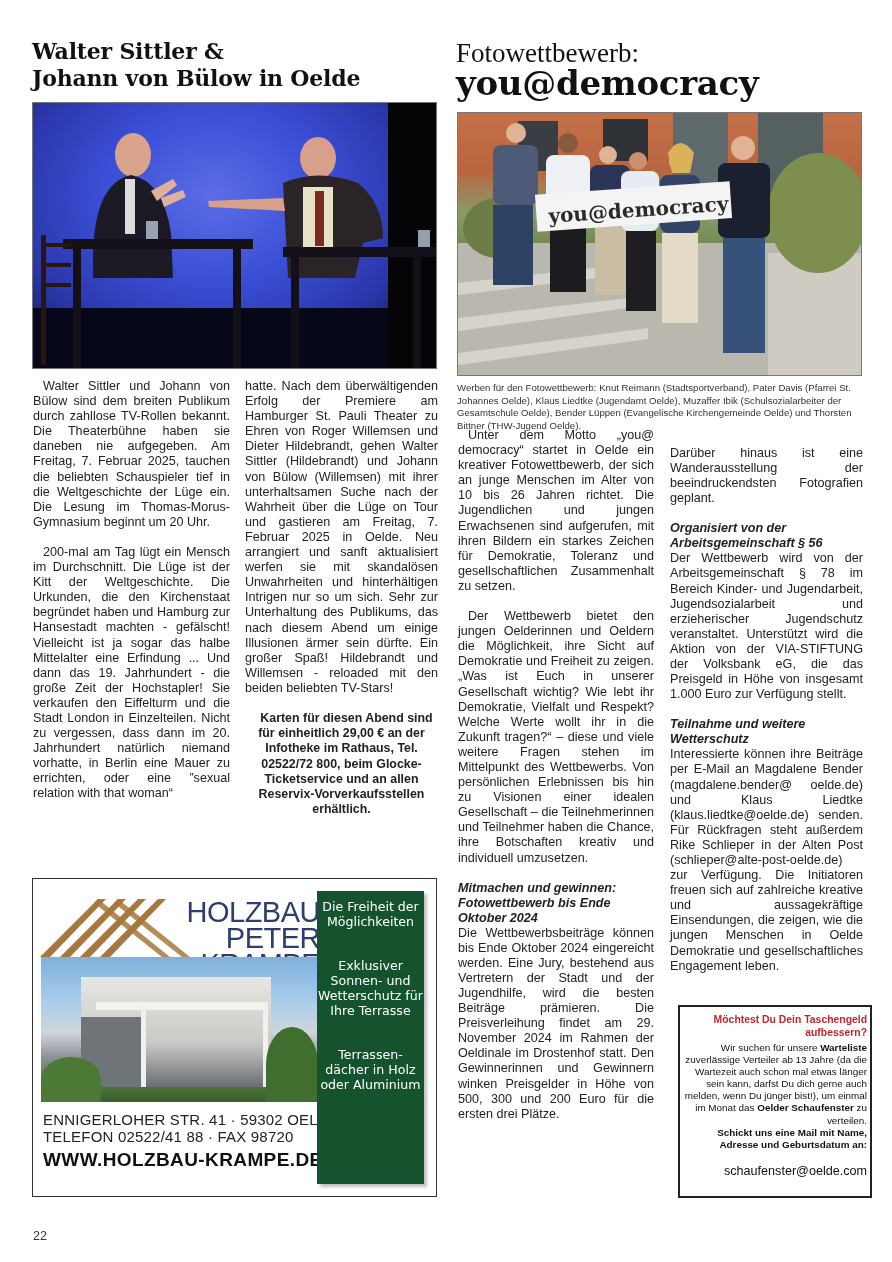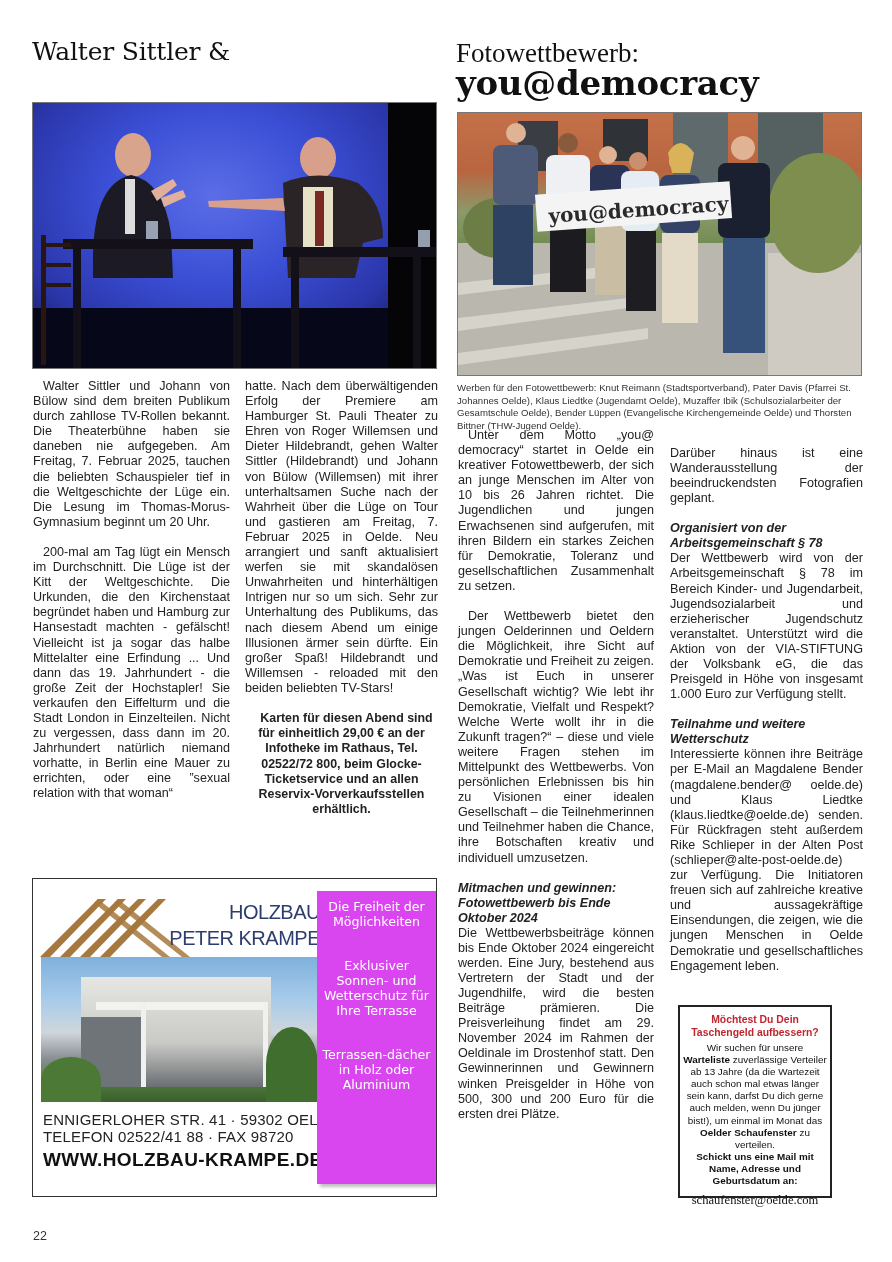--- a/index.html
+++ b/index.html
@@ -1,20 +1,20 @@
 <!DOCTYPE html>
 <html><head>
 <meta charset="utf-8">
 <style>
   * { box-sizing: border-box; margin: 0; padding: 0; }
   html, body { width: 892px; height: 1262px; background: #ffffff; overflow: hidden; }
   body { position: relative; font-family: "Liberation Sans", sans-serif; color: #1a1a1a; }
 
   .headline { position: absolute; font-family: "DejaVu Serif", "Liberation Serif", serif; color: #111; }
-  #hl-left { left: 32px; top: 38px; width: 410px; font-size: 25px; font-weight: normal; line-height: 27px; letter-spacing: -0.2px; }
+  #hl-left { left: 32px; top: 38px; width: 410px; font-size: 22px; font-weight: bold; line-height: 27px; letter-spacing: -0.2px; }
   #hl-right-1 { left: 456px; top: 38px; font-family: "Liberation Serif", serif; font-size: 27px; font-weight: normal; line-height: 30px; }
   #hl-right-2 { left: 456px; top: 64px; font-family: "DejaVu Serif", serif; font-size: 34px; font-weight: bold; line-height: 38px; letter-spacing: -0.3px; }
 
   .photo { position: absolute; overflow: hidden; border: 1px solid #777; }
   #photo-stage { left: 32px; top: 102px; width: 405px; height: 267px;
     background: radial-gradient(ellipse at 45% 35%, #5b6de6 0%, #3b4fd6 35%, #2a35a8 65%, #14164a 88%, #050510 100%); }
   #photo-group { left: 457px; top: 112px; width: 405px; height: 264px;
     background: linear-gradient(180deg, #c4714a 0%, #b9653f 22%, #8b9a6c 38%, #6e8a4e 52%, #a8a59c 60%, #c8c6bf 100%); }
 
   .col { position: absolute; font-size: 12.6px; line-height: 15.1px; text-align: justify; hyphens: auto; color: #222; }
@@ -25,50 +25,51 @@
   #col-2 { left: 245px; top: 379px; width: 193px; }
   #col-3 { left: 458px; top: 428px; width: 196px; }
   #col-4 { left: 670px; top: 446px; width: 193px; }
 
   .ticket { font-weight: bold; text-align: center; margin-top: 0; line-height: 15.2px; font-size: 12.4px; }
 
   #caption { position: absolute; left: 457px; top: 382px; width: 408px; font-size: 9.6px; line-height: 12.5px; color: #333; text-align: left; }
 
   
   #ad-holzbau { position: absolute; left: 32px; top: 878px; width: 405px; height: 319px; border: 1.5px solid #333; background: #fff; overflow: hidden; }
-  .ad-brand { position: absolute; left: 110px; top: 20px; font-family: "Liberation Sans", sans-serif; color: #2d3d6e; font-size: 20px; line-height: 26px; text-align: right; width: 177px; letter-spacing: -0.5px; }
+  .ad-brand { position: absolute; left: 110px; top: 20px; font-family: "Liberation Sans", sans-serif; color: #2d3d6e; font-size: 29px; line-height: 26px; text-align: right; width: 177px; letter-spacing: -0.5px; }
   .ad-brand span { display: block; }
   .roof { position: absolute; left: 7px; top: 10px; width: 150px; height: 68px; }
   .ad-house { position: absolute; left: 8px; top: 78px; width: 277px; height: 145px;
     background: linear-gradient(180deg, #7fb0dd 0%, #a8ccea 30%, #cfd6dc 52%, #8a8f94 70%, #4f7a3e 86%, #3c5f2c 100%); }
   .ad-house .wall { position: absolute; left: 40px; top: 20px; width: 190px; height: 110px; background: linear-gradient(180deg,#e6e6e2 0%,#c9c9c6 60%,#6a6e72 100%); }
   .ad-house .pergola { position: absolute; left: 55px; top: 45px; width: 170px; height: 8px; background: #f2f2ef; }
   .ad-house .post1 { position: absolute; left: 100px; top: 45px; width: 5px; height: 85px; background: #f0f0ee; }
   .ad-house .post2 { position: absolute; left: 222px; top: 45px; width: 5px; height: 85px; background: #f0f0ee; }
   .ad-house .dark { position: absolute; left: 40px; top: 60px; width: 65px; height: 70px; background: #6f7478; }
   .ad-house .bush { position: absolute; left: 0; top: 100px; width: 60px; height: 45px; border-radius: 50% 50% 0 0; background: #4c7a36; }
   .ad-house .bush2 { position: absolute; left: 225px; top: 70px; width: 52px; height: 75px; border-radius: 50% 50% 0 0; background: #3f6e2e; }
   .ad-addr { position: absolute; left: 10px; top: 232px; font-size: 15px; line-height: 17px; color: #222; letter-spacing: 0.2px; }
   .ad-web { position: absolute; left: 10px; top: 270px; font-size: 19px; font-weight: bold; color: #111; letter-spacing: 0.4px; }
-  .ad-tag { position: absolute; left: 284px; top: 12px; width: 119px; height: 293px; background: #d946ef; color: #fff; font-family: "DejaVu Sans", sans-serif; font-size: 12.6px; line-height: 15px; text-align: center; box-shadow: 3px 3px 3px rgba(0,0,0,0.25); padding-top: 8px; }
+  .ad-tag { position: absolute; left: 284px; top: 12px; width: 107px; height: 293px; background: #14532d; color: #fff; font-family: "DejaVu Sans", sans-serif; font-size: 12.6px; line-height: 15px; text-align: center; box-shadow: 3px 3px 3px rgba(0,0,0,0.25); padding-top: 8px; }
   .ad-tag p { margin-bottom: 29px; }
 
   
-  #box-taschengeld { position: absolute; left: 678px; top: 1005px; width: 154px; height: 193px; border: 2.5px solid #222; background: #fff; text-align: center; font-size: 9.9px; line-height: 12.1px; color: #111; padding: 7px 3px 0 3px; }
+  #box-taschengeld { position: absolute; left: 678px; top: 1005px; width: 194px; height: 193px; border: 2.5px solid #222; background: #fff; text-align: right; font-size: 9.9px; line-height: 12.1px; color: #111; padding: 7px 3px 0 3px; }
   #box-taschengeld .title { color: #c0262d; font-weight: bold; font-size: 10.4px; line-height: 12.5px; margin-bottom: 3px; }
   #box-taschengeld b { font-weight: bold; }
-  #box-taschengeld .email { font-size: 12.6px; line-height: 15px; margin-top: 6px; font-family: Liberation Serif, serif; }
+  #box-taschengeld .email { font-size: 12.6px; line-height: 15px; margin-top: 13px; }
 
   #page-number { position: absolute; left: 33px; top: 1229px; font-size: 12.5px; color: #333; }
 </style>
 </head>
 <body>
 
 <h1 id="hl-left" class="headline">
   <span>Walter Sittler &amp;</span><br>
+  <span>Johann von Bülow in Oelde</span>
 </h1>
 
 <div id="photo-stage" class="photo" title="Zwei Schauspieler an Tischen auf einer blau beleuchteten Bühne">
   <svg width="405" height="267" viewBox="0 0 405 267">
     <rect x="0" y="205" width="405" height="62" fill="#07071a"></rect>
     <rect x="355" y="0" width="50" height="267" fill="#050508"></rect>
 
     <ellipse cx="100" cy="52" rx="18" ry="22" fill="#d9a48c"></ellipse>
     <path d="M60 150 Q62 80 98 72 Q130 78 138 130 L140 175 L60 175Z" fill="#1c1b25"></path>
     <rect x="92" y="76" width="10" height="55" fill="#ddd"></rect>
@@ -153,21 +154,21 @@
 
 <div id="col-3" class="col">
   <p>Unter dem Motto „you@ democracy“ startet in Oelde ein kreativer Fotowettbewerb, der sich an junge Menschen im Alter von 10 bis 26 Jahren richtet. Die Jugendlichen und jungen Erwachsenen sind aufgerufen, mit ihren Bildern ein starkes Zeichen für Demokratie, Toleranz und gesellschaftlichen Zusammenhalt zu setzen.</p>
   <p>Der Wettbewerb bietet den jungen Oelderinnen und Oeldern die Möglichkeit, ihre Sicht auf Demokratie und Freiheit zu zeigen. „Was ist Euch in unserer Gesellschaft wichtig? Wie lebt ihr Demokratie, Vielfalt und Respekt? Welche Werte wollt ihr in die Zukunft tragen?“ – diese und viele weitere Fragen stehen im Mittelpunkt des Wettbewerbs. Von persönlichen Erlebnissen bis hin zu Visionen einer idealen Gesellschaft – die Teilnehmerinnen und Teilnehmer haben die Chance, ihre Botschaften kreativ und individuell umzusetzen.</p>
   <h3>Mitmachen und gewinnen: Fotowettbewerb bis Ende Oktober 2024</h3>
   <p class="noind">Die Wettbewerbsbeiträge können bis Ende Oktober 2024 eingereicht werden. Eine Jury, bestehend aus Vertretern der Stadt und der Jugendhilfe, wird die besten Beiträge prämieren. Die Preisverleihung findet am 29. November 2024 im Rahmen der Oeldinale im Drostenhof statt. Den Gewinnerinnen und Gewinnern winken Preisgelder in Höhe von 500, 300 und 200 Euro für die ersten drei Plätze.</p>
 </div>
 
 <div id="col-4" class="col">
   <p class="noind">Darüber hinaus ist eine Wanderausstellung der beeindruckendsten Fotografien geplant.</p>
-  <h3>Organisiert von der Arbeitsgemeinschaft § 78</h3>
+  <h3>Organisiert von der Arbeitsgemeinschaft § 56</h3>
   <p class="noind">Der Wettbewerb wird von der Arbeitsgemeinschaft § 78 im Bereich Kinder- und Jugendarbeit, Jugendsozialarbeit und erzieherischer Jugendschutz veranstaltet. Unterstützt wird die Aktion von der VIA-STIFTUNG der Volksbank eG, die das Preisgeld in Höhe von insgesamt 1.000 Euro zur Verfügung stellt.</p>
   <h3>Teilnahme und weitere Wetterschutz</h3>
   <p class="noind">Interessierte können ihre Beiträge per E-Mail an Magdalene Bender (magdalene.bender@ oelde.de) und Klaus Liedtke (klaus.liedtke@oelde.de) senden. Für Rückfragen steht außerdem Rike Schlieper in der Alten Post (schlieper@alte-post-oelde.de) zur Verfügung. Die Initiatoren freuen sich auf zahlreiche kreative und aussagekräftige Einsendungen, die zeigen, wie die jungen Menschen in Oelde Demokratie und gesellschaftliches Engagement leben.</p>
 </div>
 
 <div id="ad-holzbau">
   <svg class="roof" viewBox="0 0 150 68">
     <g fill="#a7783d">
       <path d="M0 68 L58 10 L66 10 L10 68Z"></path>
       <path d="M20 68 L78 10 L86 10 L30 68Z"></path>

